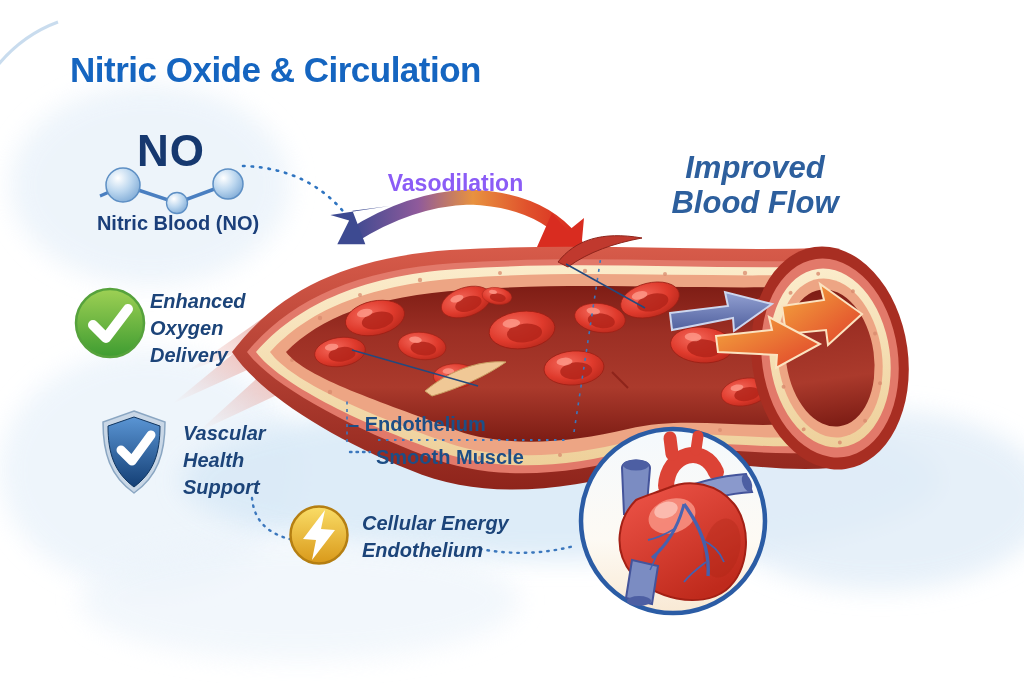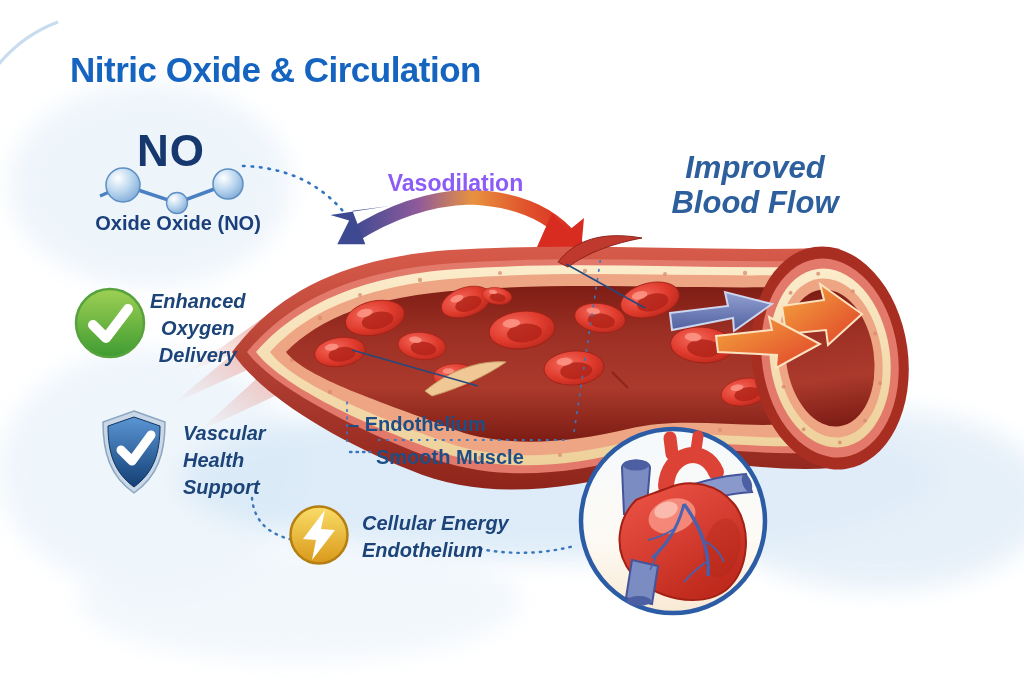--- a/index.html
+++ b/index.html
@@ -9,21 +9,21 @@
   }
   .stage svg{display:block;}
   #art{position:absolute;left:0;top:0;}
   .txt{position:absolute;color:#1b4078;font-weight:bold;}
   .pre{white-space:pre-line;font-style:italic;}
   #title{left:70px;top:50px;font-size:35px;letter-spacing:-0.5px;color:#1565c0;}
   #no-formula{left:137px;top:126px;font-size:44px;color:#16386f;letter-spacing:1px;text-align:right;}
   #molecule-label{left:78px;top:212px;width:200px;text-align:center;font-size:20px;color:#1b3f7a;}
   #vasodilation{left:368px;top:170px;width:175px;text-align:center;font-size:23px;color:#8b5cf6;}
   #outcome{left:655px;top:150px;width:200px;text-align:center;font-size:31px;line-height:35px;color:#2d5f9d;}
-  #benefit-oxygen{left:150px;top:288px;font-size:20px;line-height:27px;color:#1c4479;text-align:center;}
+  #benefit-oxygen{left:150px;top:288px;font-size:20px;line-height:27px;color:#1c4479;}
   #benefit-vascular{left:183px;top:420px;font-size:20px;line-height:27px;color:#1c4479;}
   #benefit-energy{left:362px;top:510px;font-size:20px;line-height:27px;color:#1c4479;}
   #lbl-endothelium{left:348px;top:413px;font-size:20px;color:#1d4e86;}
   #lbl-smooth{left:376px;top:446px;font-size:20px;color:#1d4e86;}
   .icon{position:absolute;}
   #icon-check{left:73px;top:286px;}
   #icon-shield{left:100px;top:409px;}
   #icon-bolt{left:288px;top:504px;}
 </style>
 </head>
@@ -303,21 +303,21 @@
           <stop offset="1" stop-color="#d9991a"></stop>
       </linearGradient>
     </defs>
     <circle cx="31" cy="31" r="28.5" fill="url(#goldG)" stroke="#b57f12" stroke-width="2.5"></circle>
     <polygon points="37,6 15,35 28,36 24,56 47,26 33,25" fill="#ffffff"></polygon>
   </svg>
 
   <div class="txt" id="title">Nitric Oxide &amp; Circulation</div>
 
   <div class="txt" id="no-formula">NO</div>
-  <div class="txt" id="molecule-label">Oxide Oxide (NO)</div>
+  <div class="txt" id="molecule-label">Nitric Blood (NO)</div>
 
   <div class="txt" id="vasodilation">Vasodilation</div>
 
   <div class="txt pre" id="outcome">Improved
 Blood Flow</div>
 
   <div class="txt pre" id="benefit-oxygen">Enhanced
 Oxygen
 Delivery</div>
   <div class="txt pre" id="benefit-vascular">Vascular

